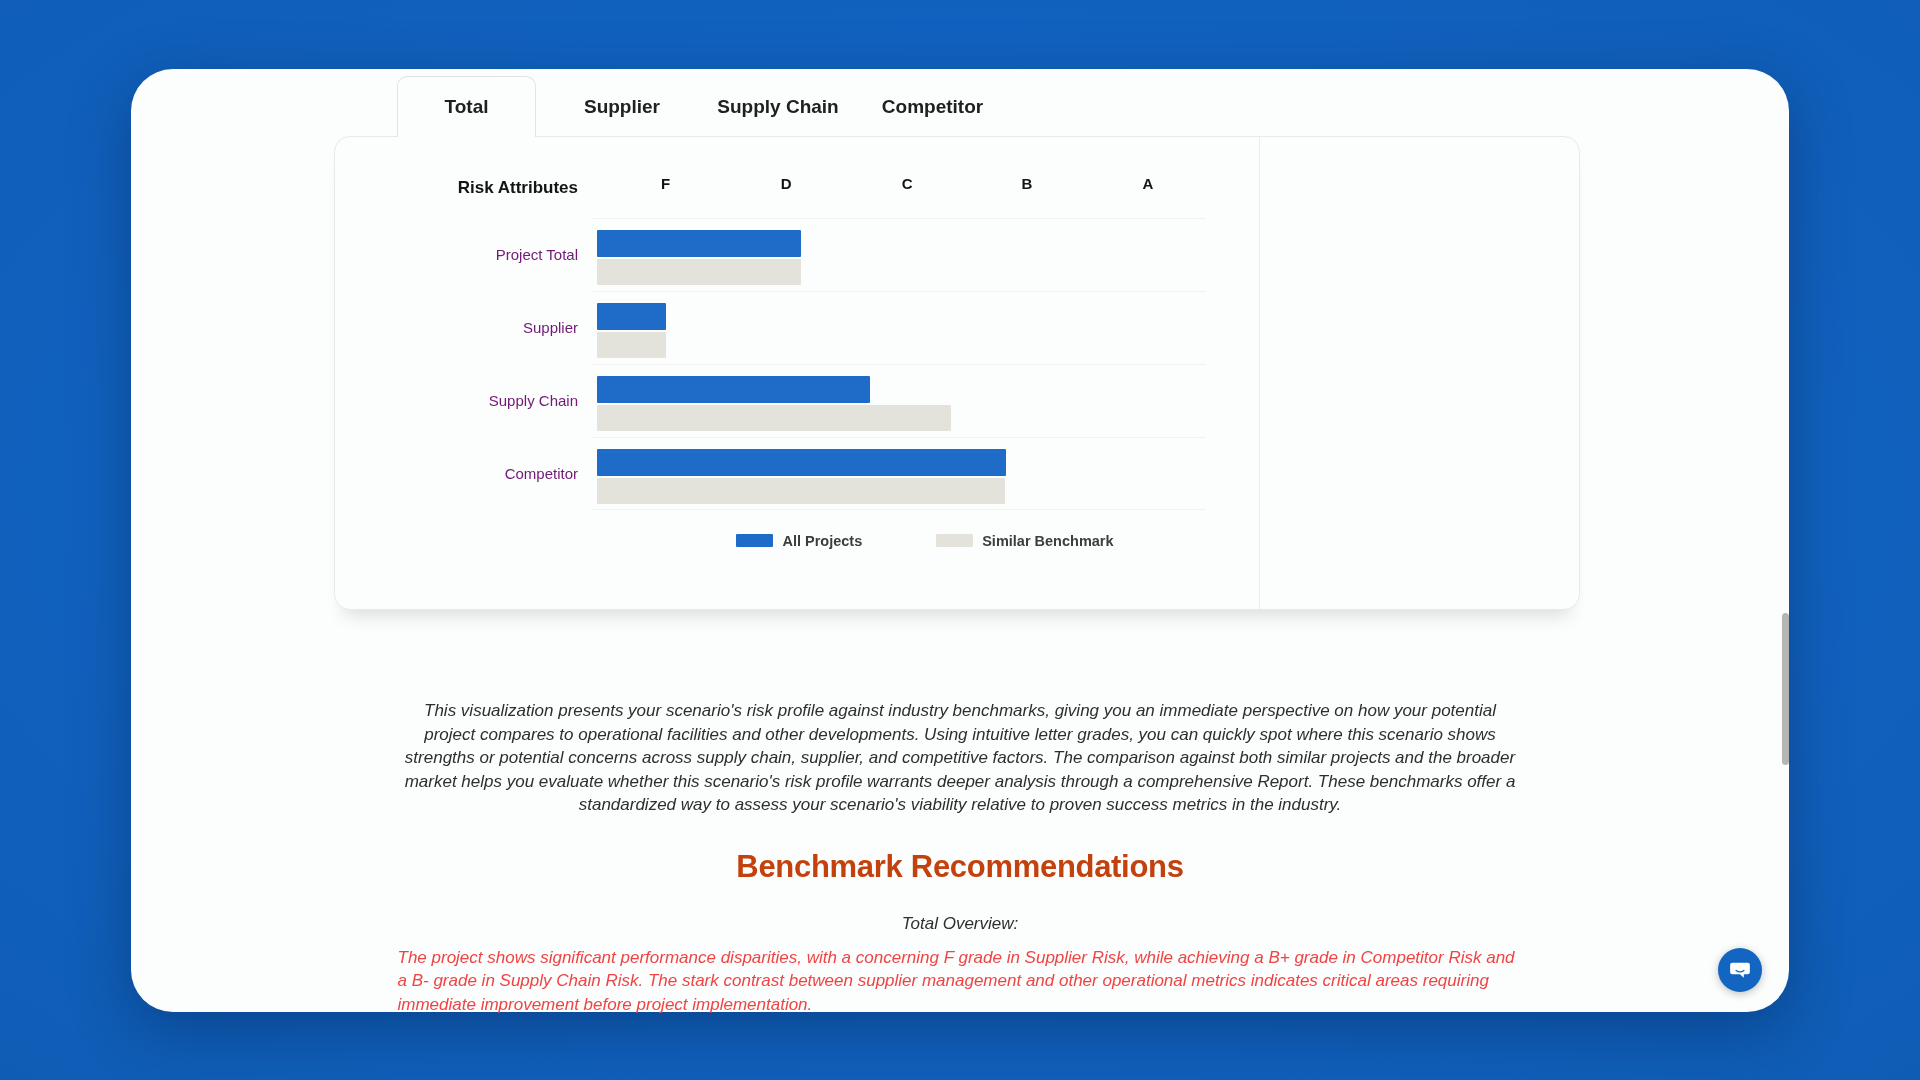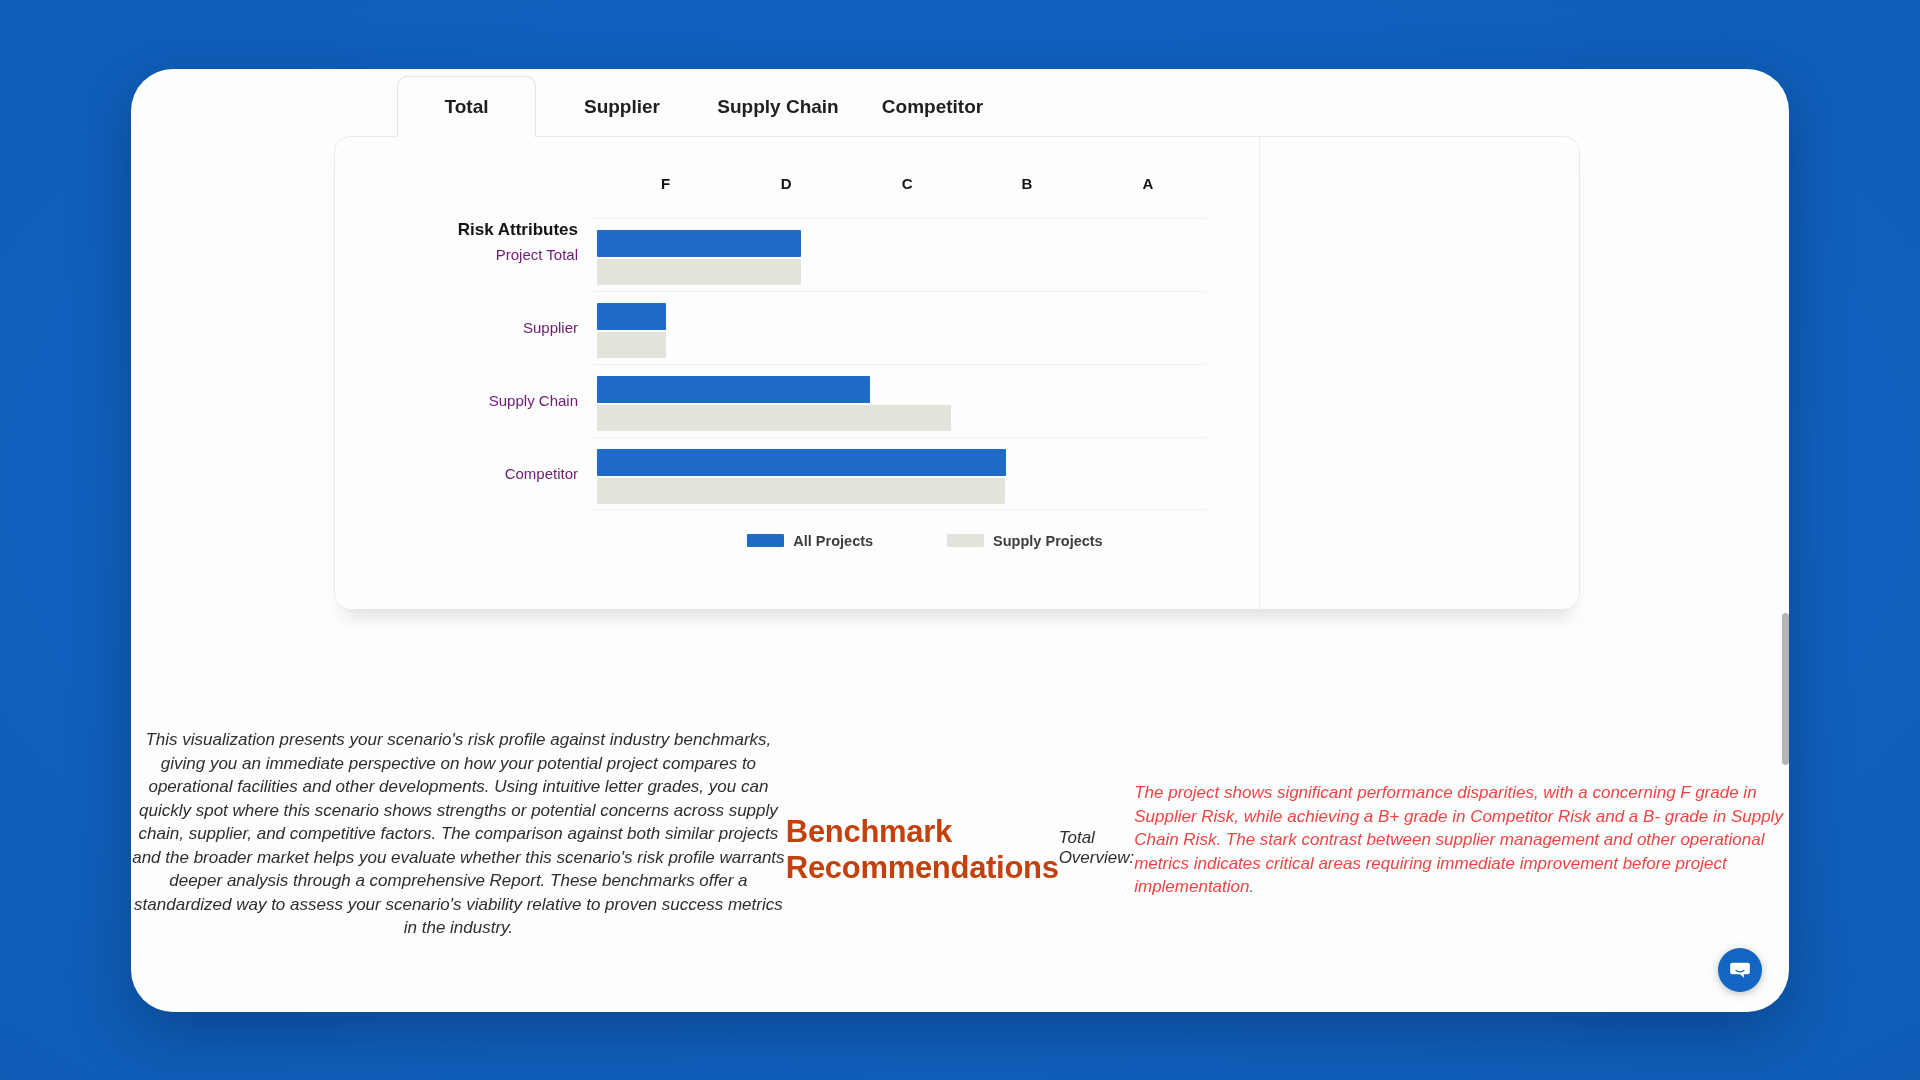--- a/index.html
+++ b/index.html
@@ -30,21 +30,21 @@
   
   .panel {
     position:absolute; left:203px; top:67px; width:1246px; height:474px;
     background:#fcfdfd; border:1px solid #e9e9e9; border-radius:16px; z-index:2;
     box-shadow:0 16px 18px -10px rgba(0,0,0,.13);
   }
   .panel-divider { position:absolute; left:924px; top:0; bottom:0; width:1px; background:#ececec; }
   .chart-header-label {
     position:absolute; left:0; top:38px; width:247px; height:26px;
     display:flex; align-items:center; justify-content:flex-end; padding-right:4px;
-    font-size:17px; font-weight:700; color:#141414;margin-top:42px;
+    font-size:17px; font-weight:700; color:#141414;
   }
   .grade-axis { position:absolute; left:262px; top:38px; width:608px; height:26px; }
   .grade-tick {
     position:absolute; top:0; transform:translateX(-50%);
     font-size:15px; font-weight:700; color:#141414;
   }
   .row-labels { position:absolute; left:0; top:81px; width:247px; }
   .row-label {
     height:73px; display:flex; align-items:center; justify-content:flex-end; padding-right:4px;
     font-size:15px; color:#701a75;
@@ -56,21 +56,21 @@
   .bar-all { top:11px; height:27px; background:#1e6bc8; }
   .bar-similar { top:40px; height:26px; background:#e4e3db; }
   .legend {
     position:absolute; left:262px; top:396px; width:608px; height:15px;
     display:flex; align-items:center; justify-content:center; gap:26px;
   }
   .legend-item { display:flex; align-items:center; gap:9px;margin-left:48px; }
   .legend-swatch { width:37px; height:13px; border-radius:1px; }
   .legend-label { font-size:14.5px; font-weight:700; color:#3d3d3d; }
   
-  .text-section { position:absolute; left:0; right:0; top:630px; display:flex; flex-direction:row; align-items:center;margin-top:29px; }
+  .text-section { position:absolute; left:0; right:0; top:630px; display:flex; flex-direction:column; align-items:center; }
   .description {
     width:1125px; text-align:center; font-style:italic;
     font-size:17px; line-height:23.5px; color:#2e2e2e;
   }
   .recs-title { margin-top:32px; font-size:31px; font-weight:700; color:#c2410c; letter-spacing:-.3px; }
   .recs-subtitle { margin-top:29px; font-style:italic; font-size:17px; color:#2e2e2e; }
   .recs-body {
     margin-top:12px; width:1125px; text-align:left; font-style:italic;
     font-size:17px; line-height:23.5px; color:#ef4444;
   }
@@ -143,21 +143,21 @@
       </div>
     </div>
 
     <div class="legend">
       <div class="legend-item">
         <span class="legend-swatch" style="background-color: rgb(30, 107, 200);"></span>
         <span class="legend-label">All Projects</span>
       </div>
       <div class="legend-item">
         <span class="legend-swatch" style="background-color: rgb(228, 227, 219);"></span>
-        <span class="legend-label">Supply Projects</span>
+        <span class="legend-label">Similar Benchmark</span>
       </div>
     </div>
   </div>
 
   <div class="text-section">
     <p class="description">This visualization presents your scenario's risk profile against industry benchmarks, giving you an immediate perspective on how your potential project compares to operational facilities and other developments. Using intuitive letter grades, you can quickly spot where this scenario shows strengths or potential concerns across supply chain, supplier, and competitive factors. The comparison against both similar projects and the broader market helps you evaluate whether this scenario's risk profile warrants deeper analysis through a comprehensive Report. These benchmarks offer a standardized way to assess your scenario's viability relative to proven success metrics in the industry.</p>
     <h2 class="recs-title">Benchmark Recommendations</h2>
     <p class="recs-subtitle">Total Overview:</p>
     <p class="recs-body">The project shows significant performance disparities, with a concerning F grade in Supplier Risk, while achieving a B+ grade in Competitor Risk and a B- grade in Supply Chain Risk. The stark contrast between supplier management and other operational metrics indicates critical areas requiring immediate improvement before project implementation.</p>
   </div>

